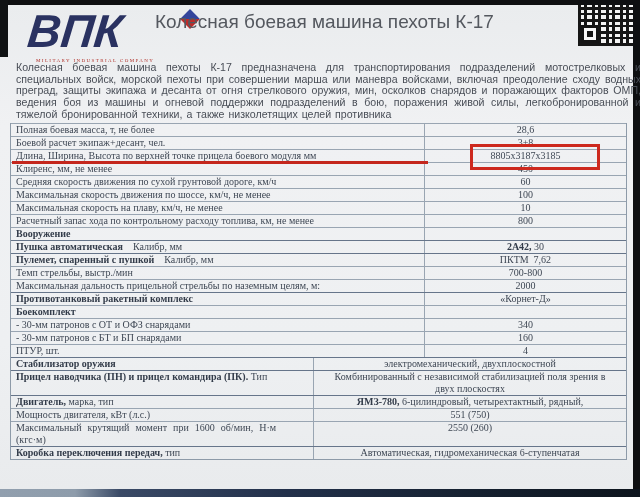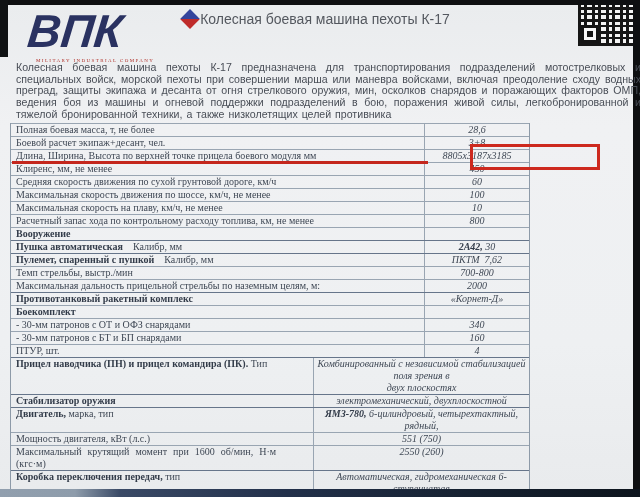--- a/index.html
+++ b/index.html
@@ -30,21 +30,21 @@
     background:linear-gradient(135deg,#34459c 50%,#bf2b2a 50%);
   }
   .logo-sub {
     position:absolute; left:8px; top:52px;
     font-family:"Liberation Serif",serif;
     font-size:5px; letter-spacing:1.4px; color:#b03029; white-space:nowrap;
   }
 
   .title {
     position:absolute; left:155px; top:11px; width:340px;
-    text-align:center; font-size:14px; color:#54585f;
+    text-align:left; font-size:19px; color:#54585f;
   }
 
   
   .qr {
     position:absolute; left:578px; top:5px; width:55px; height:41px;
     background-color:#f4f4f4;
     background-image:
       repeating-linear-gradient(90deg,#161616 0 3px,transparent 3px 6px,#161616 6px 9px,transparent 9px 14px),
       repeating-linear-gradient(0deg,#161616 0 3px,transparent 3px 7px,#161616 7px 9px,transparent 9px 12px);
   }
@@ -57,33 +57,33 @@
   }
 
   .intro {
     position:absolute; left:16px; top:62px; width:625px;
     font-size:10.6px; line-height:11.7px; text-align:justify;
     color:#494e57; word-spacing:1px;
   }
 
   
   .spec-table {
-    position:absolute; left:10px; top:123px; width:520px;
+    position:absolute; left:10px; top:123px; width:617px;
     border:1px solid #8d9aa8; border-top:none;
     font-family:"Liberation Serif",serif;
     font-size:10px; line-height:12px; color:#3e4754;
   }
   .t-row { display:flex; border-top:1px solid #99a5b2; }
   .t-row.strong { border-top-color:#66758a; }
   .t-label {
     flex:0 0 414px; border-right:1px solid #99a5b2;
     padding-left:5px; position:relative;
   }
   .t-row.wide .t-label { flex-basis:303px; }
-  .t-value { flex:1; text-align:center; position:relative;font-style:italic; }
+  .t-value { flex:1; text-align:center; position:relative; }
   .t-label span, .t-value span { white-space:pre-wrap; }
   .b { font-weight:bold; color:#333c4a; }
   .spread { word-spacing:3.5px; }
 
   
   .t-row.hl .t-label::after {
     content:""; position:absolute; left:1px; right:-4px; bottom:-2px; height:3px;
     background:#c4271d; z-index:5;
   }
   .t-row.hl .t-value::after {
@@ -179,27 +179,27 @@
       </div>
       <div class="t-row">
         <div class="t-label"><span>- 30-мм патронов с БТ и БП снарядами</span></div>
         <div class="t-value"><span>160</span></div>
       </div>
       <div class="t-row">
         <div class="t-label"><span>ПТУР, шт.</span></div>
         <div class="t-value"><span>4</span></div>
       </div>
       <div class="t-row wide strong">
+        <div class="t-label"><span class="b">Стабилизатор оружия</span></div>
+        <div class="t-value"><span>электромеханический, двухплоскостной</span></div>
+      </div>
+      <div class="t-row wide strong">
         <div class="t-label"><span class="b">Прицел наводчика (ПН) и прицел командира (ПК).</span><span> Тип</span></div>
         <div class="t-value"><span>Комбинированный с независимой стабилизацией поля зрения в
 двух плоскостях</span></div>
-      </div>
-      <div class="t-row wide strong">
-        <div class="t-label"><span class="b">Стабилизатор оружия</span></div>
-        <div class="t-value"><span>электромеханический, двухплоскостной</span></div>
       </div>
       <div class="t-row wide strong">
         <div class="t-label"><span class="b">Двигатель,</span><span> марка, тип</span></div>
         <div class="t-value"><span class="b">ЯМЗ-780,</span><span> 6-цилиндровый, четырехтактный, рядный,</span></div>
       </div>
       <div class="t-row wide">
         <div class="t-label"><span>Мощность двигателя, кВт (л.с.)</span></div>
         <div class="t-value"><span>551 (750)</span></div>
       </div>
       <div class="t-row wide">

